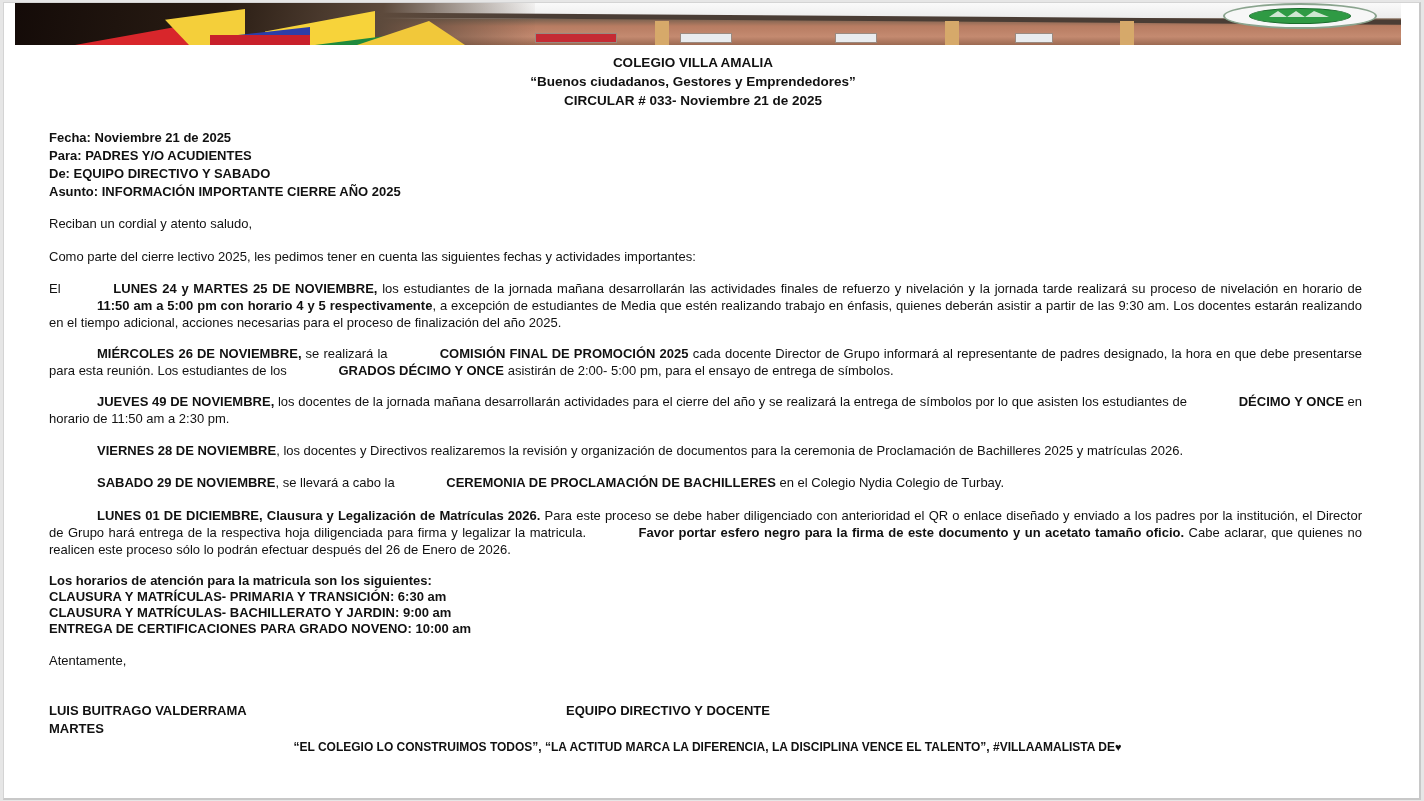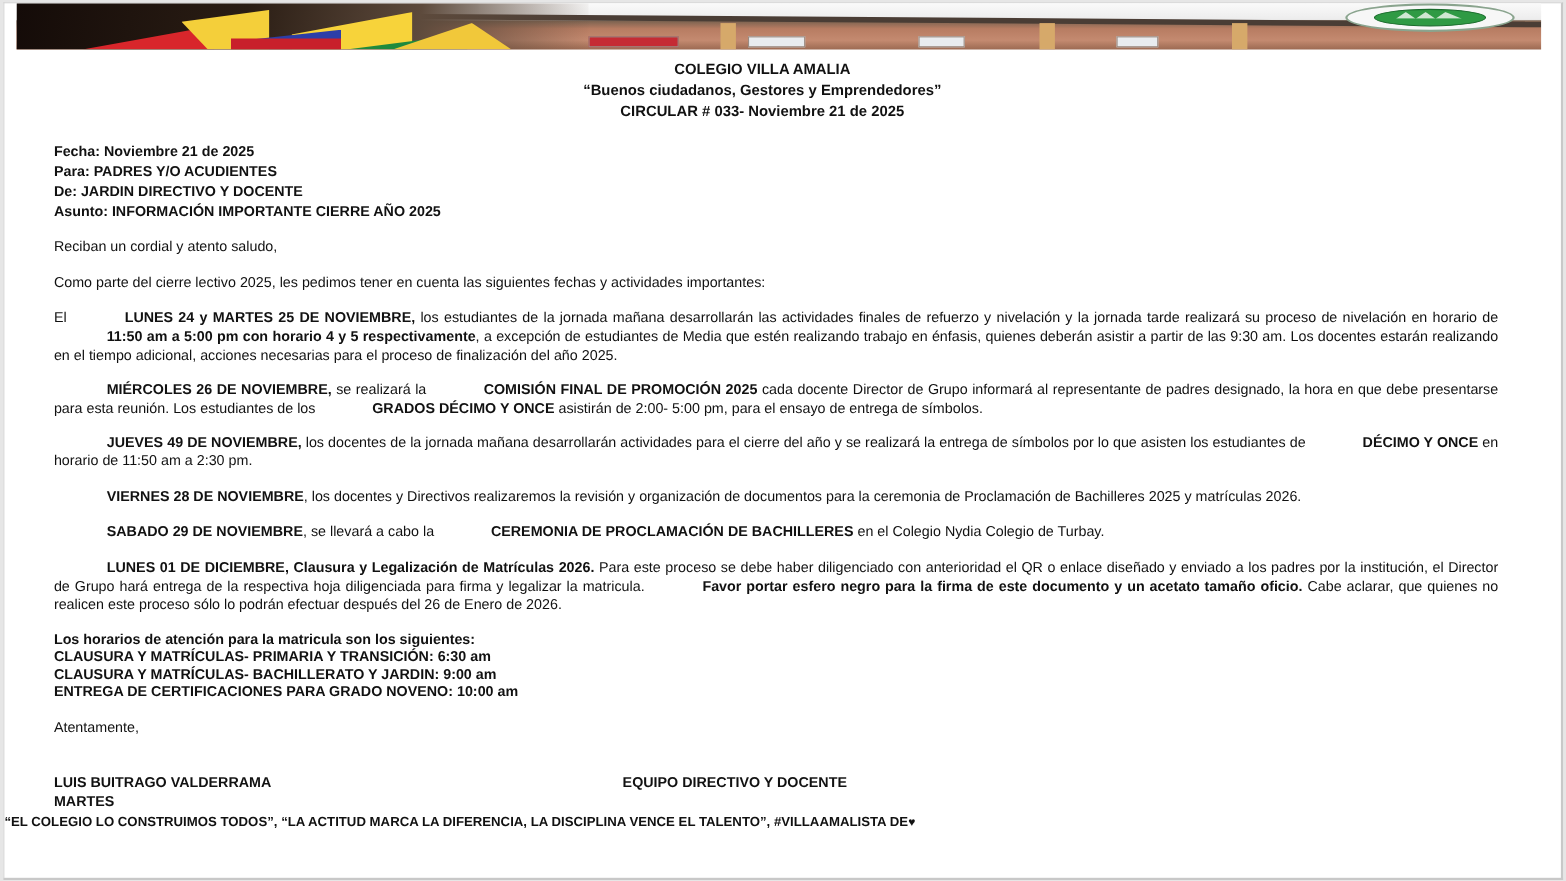--- a/index.html
+++ b/index.html
@@ -52,21 +52,21 @@
     position:absolute; left:24px; top:3px; width:100px; height:14px; border-radius:50%;
     background:#2f9a44; border:1px solid #1a6b2c;
   }
   .logo .mark { position:absolute; left:44px; top:6px; width:60px; height:6px; background:#cfe7d2; clip-path:polygon(0 100%,15% 0,30% 100%,45% 0,60% 100%,75% 0,100% 100%); }
 
   .doc-text { position:absolute; left:0; top:0; width:100%; height:100%; font-size:13px; line-height:17px; }
   .center { position:absolute; left:0; width:1378px; text-align:center; font-weight:bold; font-size:13.5px; }
   .line { position:absolute; left:45px; white-space:nowrap; }
   .para { position:absolute; left:45px; width:1313px; text-align:justify; }
   b { font-weight:bold;padding-left:48px; }
-  .motto { position:absolute; left:0; width:1407px; text-align:left; font-weight:bold; font-size:12px; }
+  .motto { position:absolute; left:0; width:1407px; text-align:center; font-weight:bold; font-size:12px; }
   .heart { color:#111; font-size:11px; }
 </style>
 </head>
 <body>
 
 <div class="page">
 
   <div class="banner">
     <div class="sky"></div>
     <div class="roof"></div>
@@ -91,21 +91,21 @@
     </div>
   </div>
 
   <div class="doc-text">
     <div class="center" style="top:51px">COLEGIO VILLA AMALIA</div>
     <div class="center" style="top:70px">“Buenos ciudadanos, Gestores y Emprendedores”</div>
     <div class="center" style="top:89px">CIRCULAR # 033- Noviembre 21 de 2025</div>
 
     <div class="line" style="top:126px;font-weight:bold">Fecha: Noviembre 21 de 2025</div>
     <div class="line" style="top:144px;font-weight:bold">Para: PADRES Y/O ACUDIENTES</div>
-    <div class="line" style="top:162px;font-weight:bold">De: JARDIN DIRECTIVO Y DOCENTE</div>
+    <div class="line" style="top:162px;font-weight:bold">De: EQUIPO DIRECTIVO Y SABADO</div>
     <div class="line" style="top:180px;font-weight:bold">Asunto: INFORMACIÓN IMPORTANTE CIERRE AÑO 2025</div>
 
     <div class="line" style="top:212px">Reciban un cordial y atento saludo,</div>
     <div class="line" style="top:245px">Como parte del cierre lectivo 2025, les pedimos tener en cuenta las siguientes fechas y actividades importantes:</div>
 
     <div class="para" style="top:277px"><span>El </span><b>LUNES 24 y  MARTES 25 DE NOVIEMBRE,</b><span> los estudiantes de la jornada mañana desarrollarán las actividades finales de refuerzo y nivelación y la jornada tarde realizará su proceso de nivelación en horario de </span><b>11:50 am a 5:00 pm con horario 4 y 5 respectivamente</b><span>, a excepción de estudiantes de Media que estén realizando trabajo en énfasis, quienes deberán asistir a partir de las 9:30 am. Los docentes estarán realizando en el tiempo adicional, acciones necesarias para el proceso de finalización del año 2025.</span></div>
 
     <div class="para" style="top:342px"><b>MIÉRCOLES 26 DE NOVIEMBRE,</b><span> se realizará la </span><b>COMISIÓN FINAL DE PROMOCIÓN 2025</b><span> cada docente Director de Grupo informará al representante de padres designado, la hora en que debe presentarse para esta reunión. Los estudiantes de los </span><b>GRADOS DÉCIMO Y ONCE</b><span> asistirán de 2:00- 5:00 pm, para el ensayo de entrega de símbolos.</span></div>
 
     <div class="para" style="top:390px"><b>JUEVES 49 DE NOVIEMBRE,</b><span> los docentes de la jornada mañana desarrollarán actividades para el cierre del año  y se realizará la entrega de símbolos por lo que asisten los estudiantes de </span><b>DÉCIMO Y ONCE</b><span> en horario de 11:50 am a 2:30 pm.</span></div>

